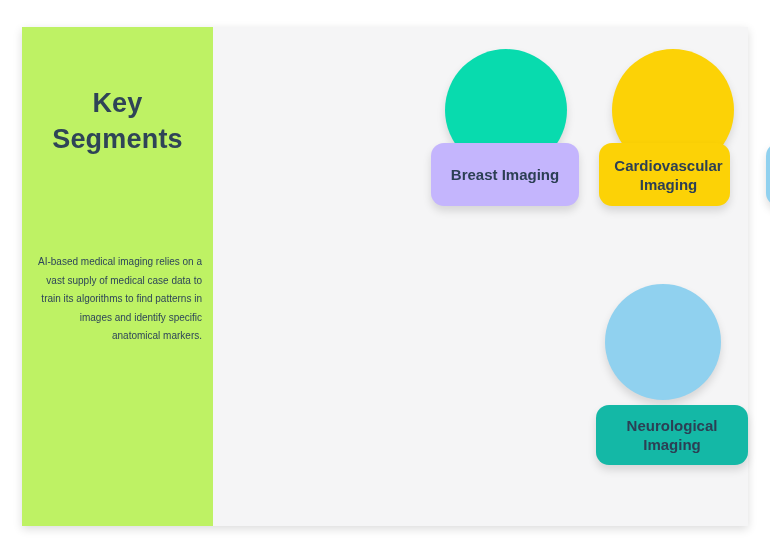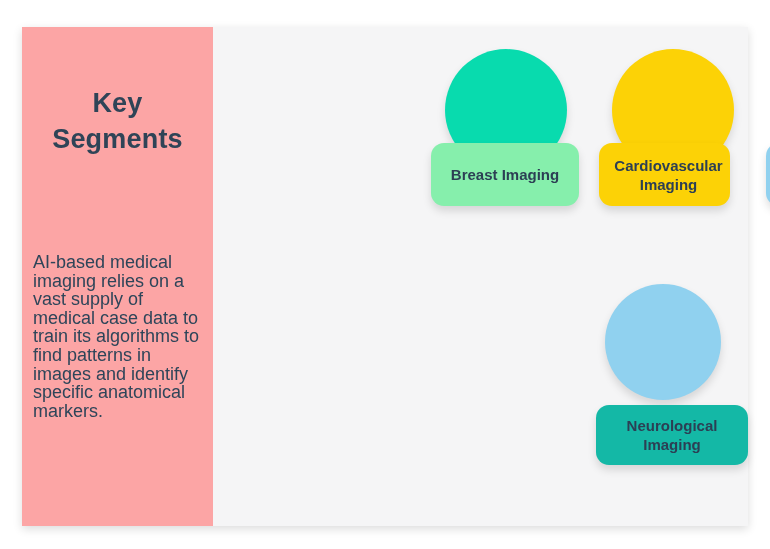--- a/index.html
+++ b/index.html
@@ -32,22 +32,22 @@
     margin: 58px 12px 0 12px;
     text-align: center;
     font-size: 27px;
     font-weight: bold;
     line-height: 36px;
     color: #2F4457;
     letter-spacing: 0.2px;
   }
   .sidebar-desc {
     margin: 96px 11px 0 11px;
-    text-align: left;
-    font-size: 18px;
+    text-align: right;
+    font-size: 10px;
     line-height: 18.6px;
     color: #2E4559;
   }
   .main {
     position: relative;
     flex: 1 1 auto;
     background: #F5F5F6;
   }
   .segment {
     position: absolute;
@@ -88,30 +88,30 @@
 
   .seg-3 { left: 383px; top: 257px; width: 152px; height: 181px; }
   .seg-3 .circle    { left: 9px;  top: 0;     width: 116px; height: 116px; }
   .seg-3 .label-box { left: 0;    top: 121px; width: 152px; height: 60px; }
 </style>
 </head>
 <body style="background: rgb(255, 255, 255);">
 
 <div class="card" style="background: rgb(245, 245, 246);">
 
-  <aside class="sidebar" style="background: #fca5a5;">
+  <aside class="sidebar" style="background: #bef264;">
     <div class="sidebar-title" style="color: rgb(47, 68, 87);">Key Segments</div>
     <div class="sidebar-desc" style="color: rgb(46, 69, 89);">AI-based medical imaging relies on a vast supply of medical case data to train its algorithms to find patterns in images and identify specific anatomical markers.</div>
   </aside>
 
   <main class="main" style="background: rgb(245, 245, 246);">
 
     <div class="segment seg-0">
       <div class="circle fill" style="background: rgb(8, 219, 174);"></div>
-      <div class="label-box fill" style="background: #86efac; color: rgb(44, 63, 84);">
+      <div class="label-box fill" style="background: #c4b5fd; color: rgb(44, 63, 84);">
         <span>Breast Imaging</span>
       </div>
     </div>
 
     <div class="segment seg-1">
       <div class="circle fill" style="background: rgb(252, 210, 6);"></div>
       <div class="label-box fill" style="background: rgb(252, 210, 6); color: rgb(44, 63, 84);">
         <span>Cardiovascular Imaging</span>
       </div>
     </div>

